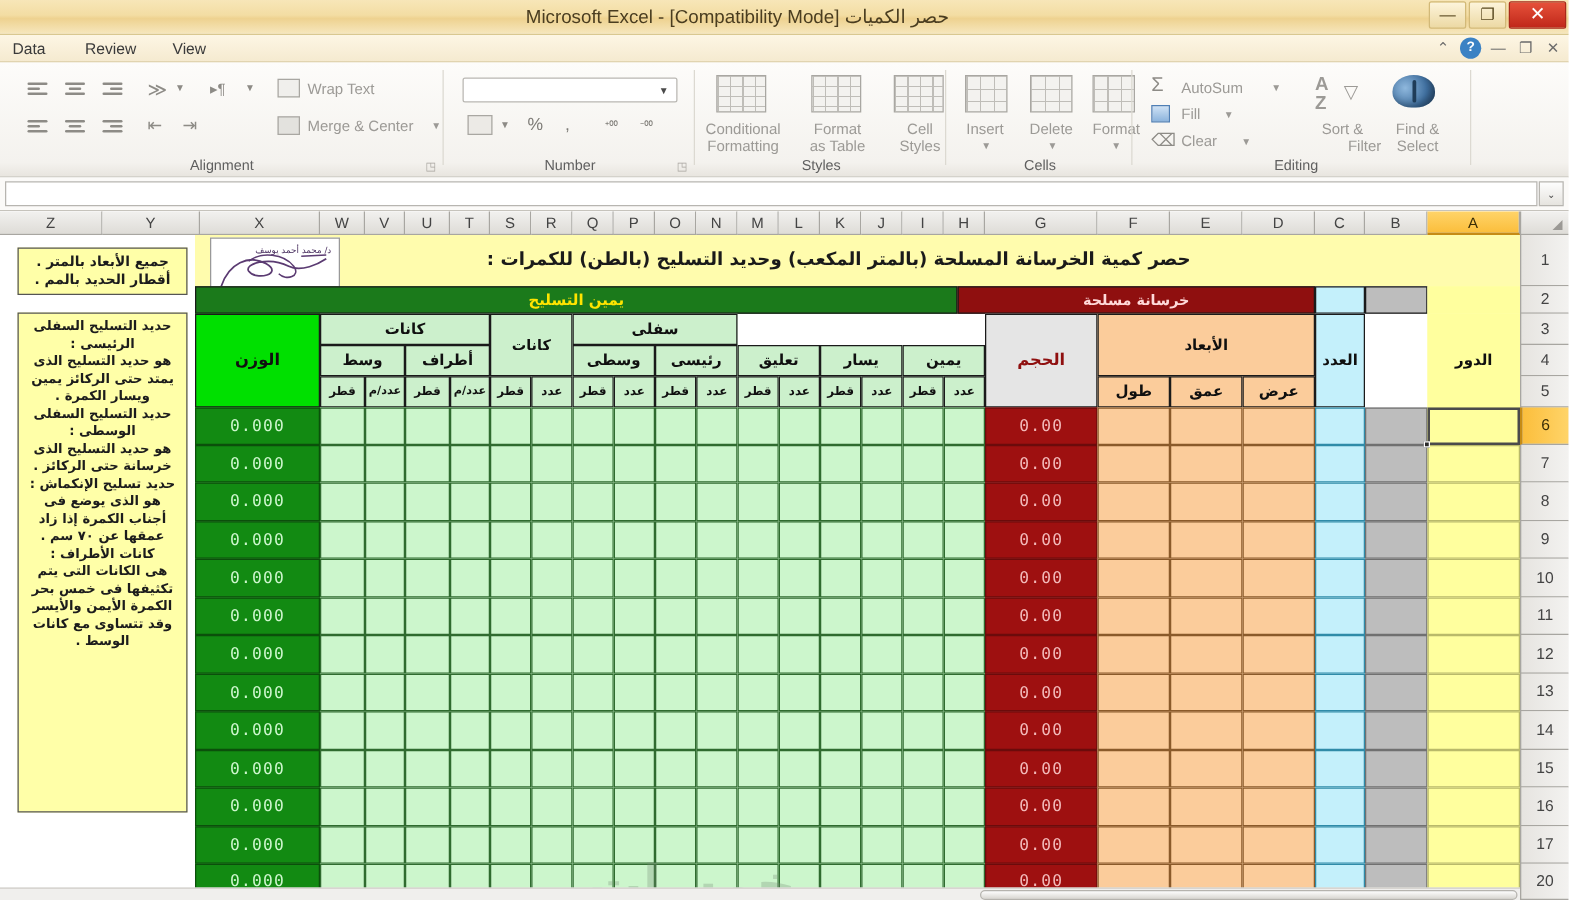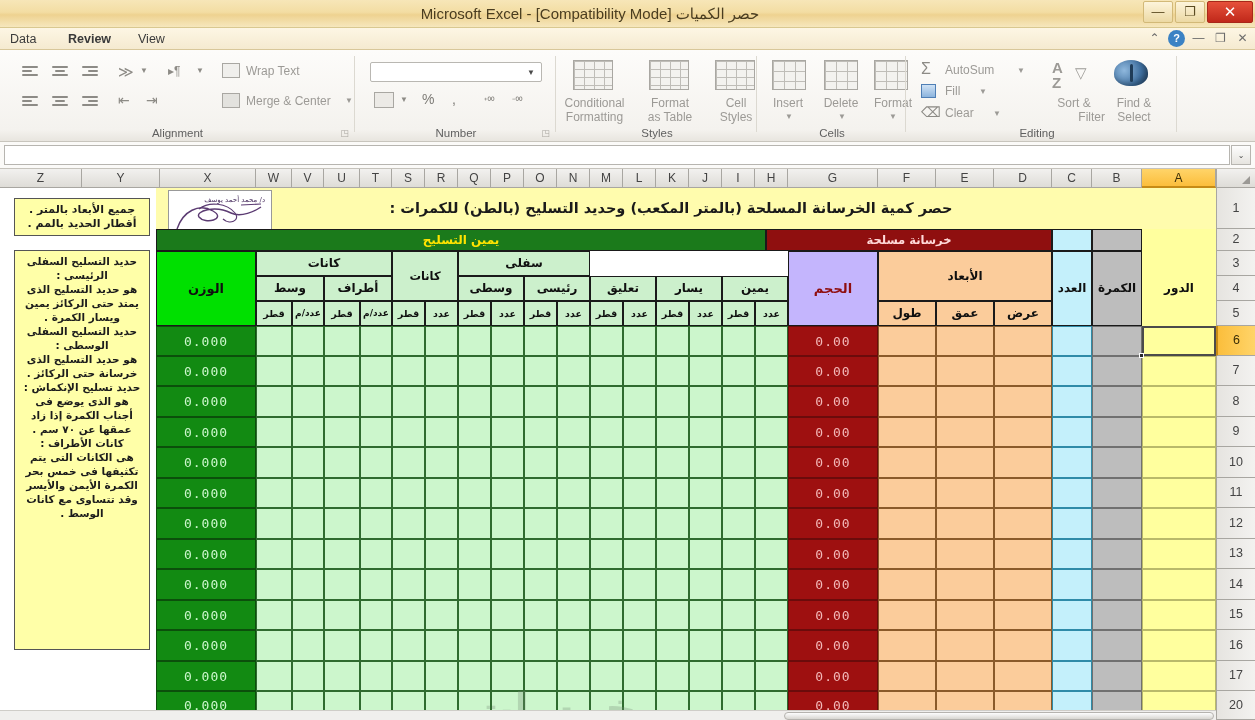--- a/index.html
+++ b/index.html
@@ -183,21 +183,21 @@
   .hdr {
     position:absolute; display:flex; align-items:center; justify-content:center;
     text-align:center; direction:rtl;
     font-family:"DejaVu Sans", sans-serif; font-weight:bold;
     border:1.5px solid #1a1a1a; line-height:1.05;
   }
   .h-green-dark { background:#1b7a1b; color:#ffe400; }
   .h-green-lt { background:#ccf0cc; color:#101010; }
   .h-green-bright { background:#00e000; color:#101010; }
   .h-maroon { background:#8f0f0f; color:#ffd9d9; }
-  .h-red { background:#c4b5fd; color:#8f0f0f; }
+  .h-red { background:#e5e5e5; color:#8f0f0f; }
   .h-peach { background:#fbcc9b; color:#101010; }
   .h-cyan { background:#c4f0fb; color:#101010; }
   .h-gray { background:#bdbdbd; color:#101010; }
   .h-yellow { background:#ffff9e; color:#101010; }
 
   .dcell { position:absolute; border:1px solid #2f6b2f; }
   .d-greenlt { background:#ccf6cc; }
   .d-greendk { background:#128a12; color:#ccf6cc; border-color:#0b4f0b;
     display:flex; align-items:center; justify-content:center;
     font-family:"DejaVu Sans Mono", monospace; font-size:13px; letter-spacing:1px; }
@@ -244,21 +244,21 @@
     <div class="title-text">حصر الكميات [Compatibility Mode] - Microsoft Excel</div>
     <div class="win-btns">
       <div class="win-btn">—</div>
       <div class="win-btn">❐</div>
       <div class="win-btn close">✕</div>
     </div>
   </div>
 
   <div class="tabstrip">
     <div class="tab" style="left:0px;">Data</div>
-    <div class="tab" style="left:58px;font-weight:bold;">Review</div>
+    <div class="tab" style="left:58px;">Review</div>
     <div class="tab" style="left:128px;">View</div>
     <div class="tabright">
       <div class="tab-ico">⌃</div>
       <div class="tab-ico help">?</div>
       <div class="tab-ico">—</div>
       <div class="tab-ico">❐</div>
       <div class="tab-ico">✕</div>
     </div>
   </div>
 
@@ -505,21 +505,20 @@
       <div class="hdr h-green-lt" style="left:755px; top:113px; width:33px; height:25px; font-size:9.5px;">عدد</div>
 
       <div class="hdr h-red" style="left:788px; top:63px; width:90px; height:75px; font-size:13px;">الحجم</div>
 
       <div class="hdr h-peach" style="left:878px; top:63px; width:174px; height:50px; font-size:12px;">الأبعاد</div>
       <div class="hdr h-peach" style="left:878px; top:113px; width:58px; height:25px; font-size:12px;">طول</div>
       <div class="hdr h-peach" style="left:936px; top:113px; width:58px; height:25px; font-size:12px;">عمق</div>
       <div class="hdr h-peach" style="left:994px; top:113px; width:58px; height:25px; font-size:12px;">عرض</div>
 
       <div class="hdr h-cyan" style="left:1052px; top:63px; width:40px; height:75px; font-size:12px;">العدد</div>
-      <div class="hdr h-gray" style="left:1092px; top:63px; width:50px; height:75px; font-size:12px;">الكمرة</div>
       <div class="hdr h-yellow" style="left:1142px; top:63px; width:74px; height:75px; font-size:12px; border-color:#ffff9e;">الدور</div>
 
       <div id="datarows">
           <div class="dcell d-greendk" style="left: 156px; top: 138px; width: 100px; height: 30px;">0.000</div>
           <div class="dcell d-greenlt" style="left: 256px; top: 138px; width: 36px; height: 30px;"></div>
           <div class="dcell d-greenlt" style="left: 292px; top: 138px; width: 32px; height: 30px;"></div>
           <div class="dcell d-greenlt" style="left: 324px; top: 138px; width: 36px; height: 30px;"></div>
           <div class="dcell d-greenlt" style="left: 360px; top: 138px; width: 32px; height: 30px;"></div>
           <div class="dcell d-greenlt" style="left: 392px; top: 138px; width: 33px; height: 30px;"></div>
           <div class="dcell d-greenlt" style="left: 425px; top: 138px; width: 33px; height: 30px;"></div>

